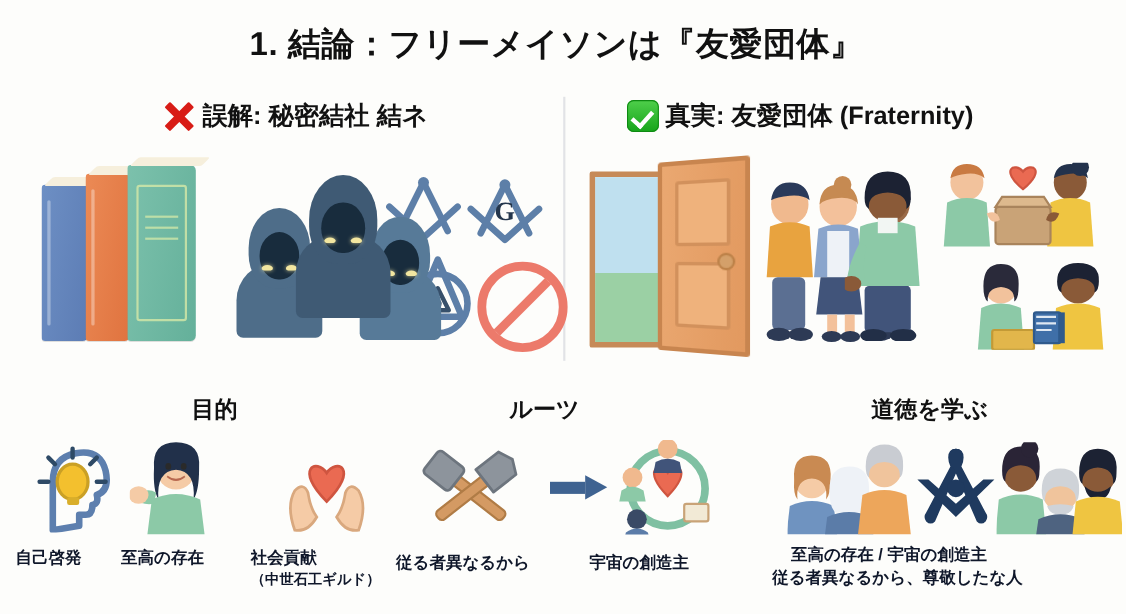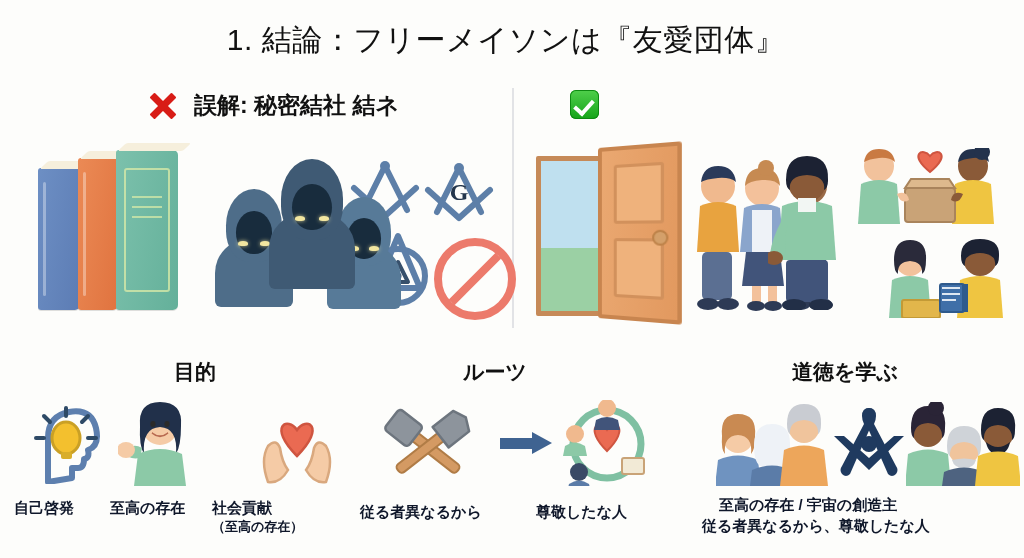--- a/index.html
+++ b/index.html
@@ -10,28 +10,28 @@
     font-family:"Liberation Sans","DejaVu Sans",sans-serif;
     color:#1a1a1a;
     position:relative;
   }
   .canvas{position:relative;width:1024px;height:558px;}
 
   
   .title{
     position:absolute;left:0;top:20px;width:1012px;
     text-align:center;
-    font-size:30px;font-weight:normal;letter-spacing:.5px;
+    font-size:30px;font-weight:bold;letter-spacing:.5px;
     color:#111;
   }
 
   
   .hdr{
     position:absolute;top:90px;
-    display:flex;align-items:center;gap:16px;
+    display:flex;align-items:center;gap:6px;
     font-size:23px;font-weight:bold;color:#111;
     white-space:nowrap;
   }
   .hdr-left{left:148px;}
   .hdr-right{left:570px;}
   .hdr-left .hdr-text{
     
     max-width:290px;overflow:hidden;display:inline-block;
   }
 
@@ -224,20 +224,21 @@
 
   <div class="divider"></div>
 
   <div class="hdr hdr-left">
     <span class="xmark"></span>
     <span class="hdr-text">誤解: 秘密結社  結ネ</span>
   </div>
 
   <div class="hdr hdr-right">
     <span class="checkbox-ok"></span>
+    <span class="hdr-text">真実: 友愛団体 (Fraternity)</span>
   </div>
 
   <div class="illus books">
     <div class="book b1">
         <div class="pages"></div>
         <div class="spine"></div>
       </div>
     <div class="book b2">
         <div class="pages"></div>
         <div class="spine"></div>
@@ -433,23 +434,23 @@
   <div class="ic handheart">
     <svg width="94" height="76" viewBox="0 0 94 76">
       <path d="M47 22 c9-14 30-4 0 26 c-30-30-9-40 0-26z" fill="#ea6a52" stroke="#cf5540" stroke-width="2.5"></path>
       <path d="M18 74 q-8-22 0-36 q8-8 12 2 q2 14 8 22 q-8 14-20 12z" fill="#f5cba6" stroke="#d9a87e" stroke-width="2.5"></path>
       <path d="M76 74 q8-22 0-36 q-8-8-12 2 q-2 14-8 22 q8 14 20 12z" fill="#f5cba6" stroke="#d9a87e" stroke-width="2.5"></path>
     </svg>
   </div>
 
   <div class="cap" style="left:14px;top:498px;width:106px;">自己啓発</div>
   <div class="cap" style="left:110px;top:498px;width:112px;">至高の存在</div>
-  <div class="cap" style="left:212px;top:498px;width:126px;">
+  <div class="cap" style="left:228px;top:498px;width:126px;">
     <span>社会貢献</span>
-    <span class="cap-sub">（至高の存在）</span>
+    <span class="cap-sub">（中世石工ギルド）</span>
   </div>
 
   <div class="ic hammers">
     <svg width="100" height="78" viewBox="0 0 100 78">
       <g transform="rotate(38 50 39)">
         <rect x="12" y="34" width="76" height="10" rx="4" fill="#d49a63" stroke="#b07c46" stroke-width="2"></rect>
         <rect x="4" y="26" width="30" height="26" rx="4" fill="#8d949c" stroke="#6d757e" stroke-width="2.5"></rect>
       </g>
       <g transform="rotate(-38 50 39)">
         <rect x="12" y="34" width="76" height="10" rx="4" fill="#d49a63" stroke="#b07c46" stroke-width="2"></rect>
@@ -471,21 +472,21 @@
       <path d="M34 20 q11-6 22 0 l2 10 h-26z" fill="#41547a"></path>
       <circle cx="13" cy="34" r="9" fill="#f0b98e"></circle>
       <path d="M3 46 q10-7 20 0 l2 10 h-24z" fill="#8cc9a7"></path>
       <circle cx="17" cy="72" r="9" fill="#3a4a66"></circle>
       <path d="M7 84 q10-7 20 0 l1 4 h-22z" fill="#5b7ca8"></path>
       <rect x="60" y="58" width="22" height="16" rx="2" fill="#f2ead6" stroke="#c9a377" stroke-width="2"></rect>
     </svg>
   </div>
 
   <div class="cap" style="left:360px;top:502px;width:140px;">従る者異なるから</div>
-  <div class="cap" style="left:536px;top:502px;width:140px;">尊敬したな人</div>
+  <div class="cap" style="left:536px;top:502px;width:140px;">宇宙の創造主</div>
 
   <div class="crowd crowd-l">
     <svg width="114" height="84" viewBox="0 0 114 84">
       <ellipse cx="22" cy="34" rx="16" ry="17" fill="#f5cba6"></ellipse>
       <path d="M6 34 q-2-22 16-22 q19 0 17 22 q0 14-4 18 q2-18-13-19 q-15 1-13 19 q-4-4-3-18z" fill="#c98a52"></path>
       <path d="M2 58 q20-9 40 0 l3 26 h-46z" fill="#6f93c0"></path>
       <ellipse cx="56" cy="44" rx="16" ry="17" fill="#8a5a38"></ellipse>
       <path d="M38 44 q0-22 18-22 q19 0 18 22 q0 16-6 20 h-24 q-6-4-6-20z" fill="#eef2f7"></path>
       <path d="M36 68 q20-9 40 0 l2 16 h-44z" fill="#5b7ca8"></path>
       <ellipse cx="88" cy="24" rx="16" ry="17" fill="#f0c49c"></ellipse>

